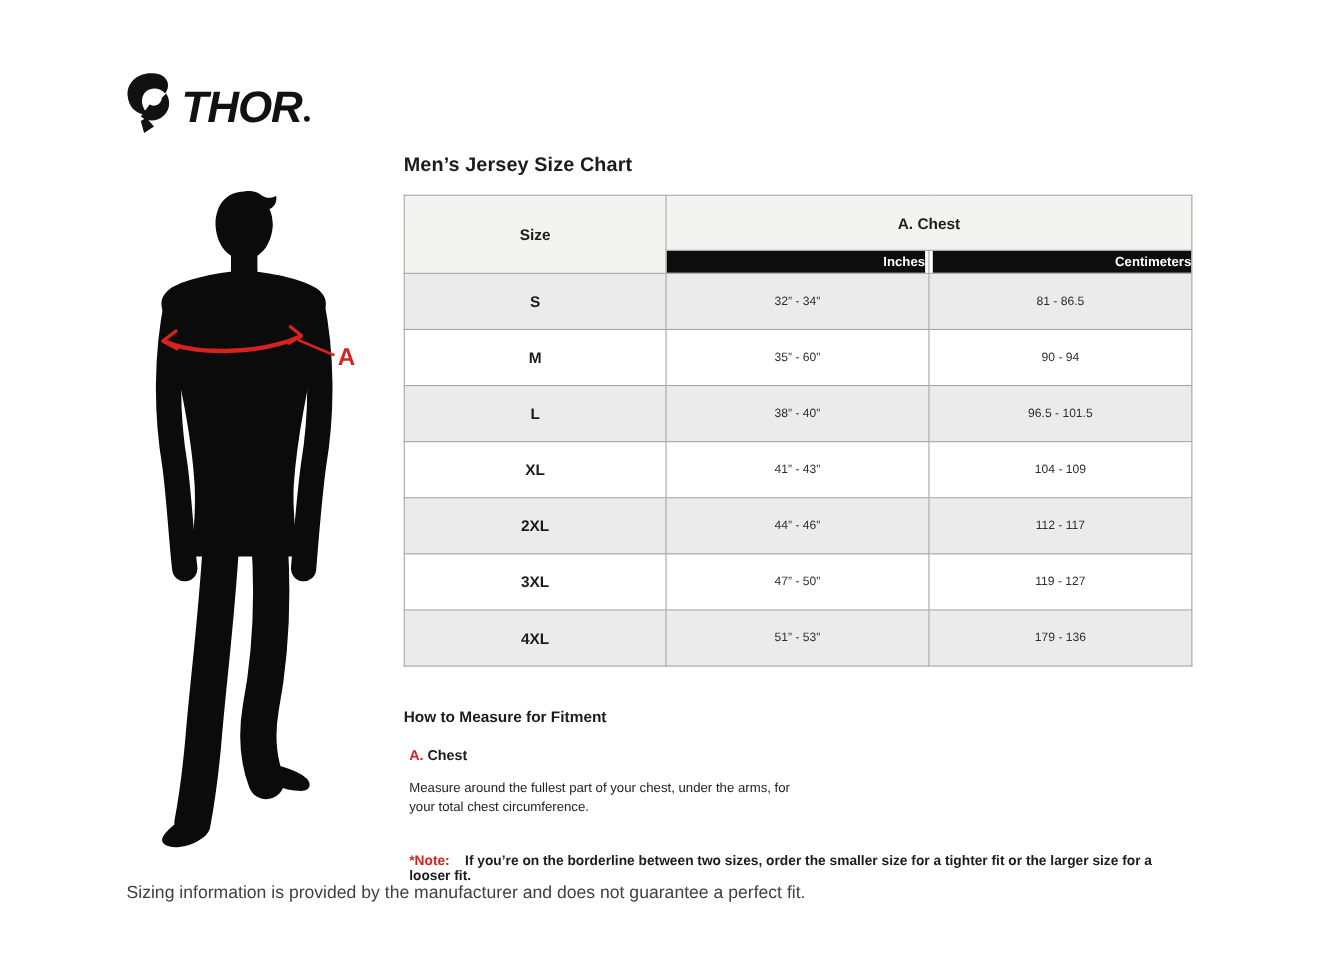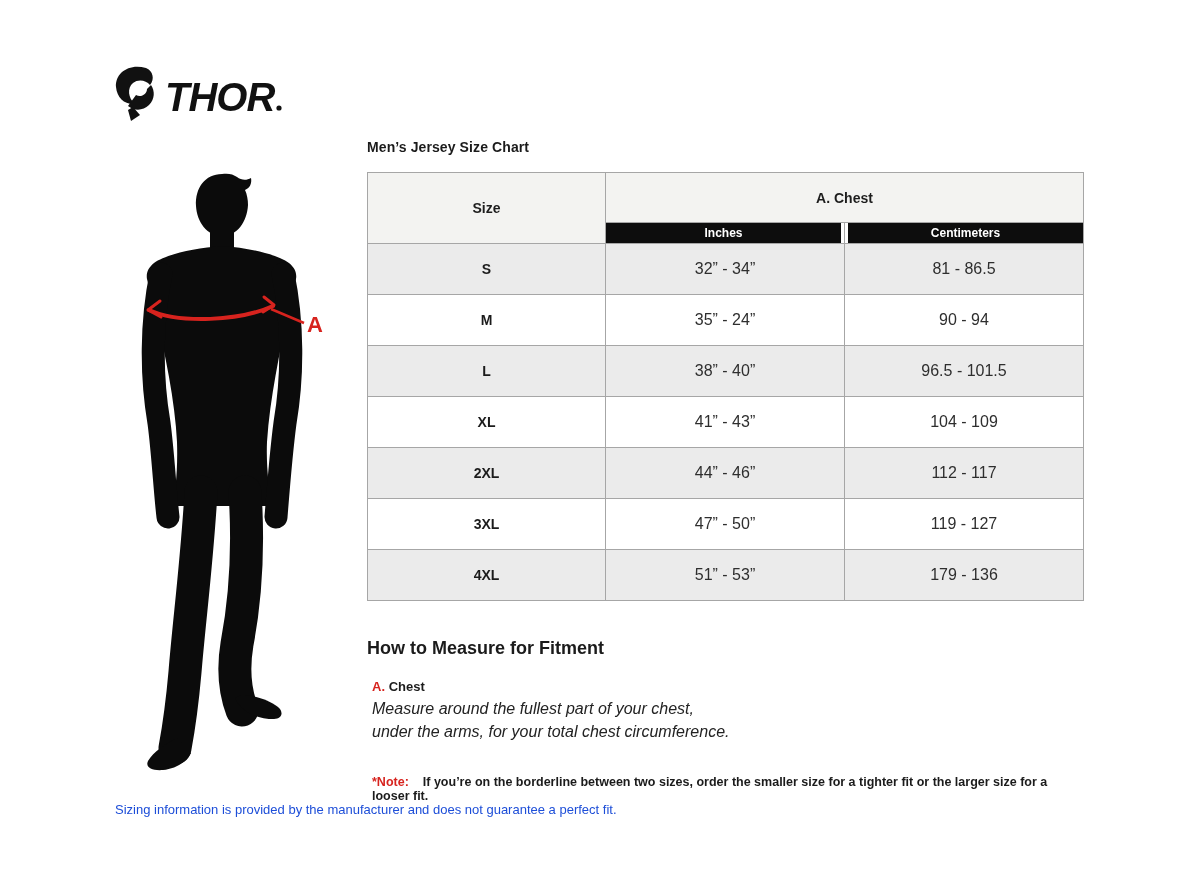--- a/index.html
+++ b/index.html
@@ -13,21 +13,21 @@
   .page { position: absolute; inset: 0; background: #fff; }
 
   
   .logo { position: absolute; left: 113px; top: 63px; width: 180px; height: 62px; }
 
   
   .figure-wrap { position: absolute; left: 125px; top: 160px; width: 220px; height: 620px; }
 
   
   .content { position: absolute; left: 367px; top: 139px; width: 717px; }
-  .chart-title { font-size: 14px; font-weight: 700; color: #1b1b1b; letter-spacing: 0.1px; }
+  .chart-title { font-size: 18px; font-weight: 700; color: #1b1b1b; letter-spacing: 0.1px; }
 
   table.size-chart {
     margin-top: 17px;
     width: 717px;
     border-collapse: collapse;
     table-layout: fixed;
     border-radius: 15px;
   }
   table.size-chart td, table.size-chart th {
     border: 1px solid #a6a6a6;
@@ -42,50 +42,49 @@
   th.group-head {
     height: 50px;
     background: #f3f3f1;
     font-size: 14px; font-weight: 700;
   }
   tr.units-row td { height: 20px; padding: 0; border-top: none; background: #fff; }
   .unit-bar {
     background: #0d0d0d; color: #ffffff;
     height: 20px; line-height: 20px;
     font-size: 12px; font-weight: 700;
-    text-align: center;
+    text-align: right;
   }
   .unit-bar.left  { margin-right: 3px; }
   .unit-bar.right { margin-left: 3px; }
-  tr.data-row td { height: 51px; font-size: 16px; color: #2e2e2e; }
+  tr.data-row td { height: 51px; font-size: 11px; color: #2e2e2e; }
   tr.data-row td.size-cell { font-size: 14px; font-weight: 700; color: #1b1b1b; }
   tr.data-row.alt td { background: #ebebeb; }
   tr.data-row.plain td { background: #ffffff; }
 
   
   .measure-section { margin-top: 37px; }
-  .measure-heading { font-size: 18px; font-weight: 700; color: #1b1b1b; }
+  .measure-heading { font-size: 14px; font-weight: 700; color: #1b1b1b; }
   .measure-item { margin-top: 20px; margin-left: 5px; }
   .measure-item-title { font-size: 13px; font-weight: 700; color: #1b1b1b; }
   .measure-item-title .marker { color: #d7231e; }
   .measure-item-desc {
-    margin-top: 3px;
-    font-size: 16px; line-height: 1.45;
+    margin-top: 14px;
+    font-size: 12px; line-height: 1.45;
     color: #232323;
     width: 362px;
-    font-style: italic;
   }
   .note-line { margin-top: 32px; margin-left: 5px; font-size: 12.5px; font-weight: 700; }
   .note-prefix { color: #d7231e; margin-right: 14px; }
   .note-text { color: #1b1b1b; }
 
   
   .footer {
     position: absolute; left: 115px; top: 801px;
-    font-size: 13px; line-height: 1.42; color: #1d4ed8;
+    font-size: 16px; line-height: 1.42; color: #404040;
   }
 </style>
 </head>
 <body>
 
 <div class="page">
 
   <div class="logo">
     <svg viewBox="0 0 180 62" width="180" height="62">
       <g fill="#111111">
@@ -147,21 +146,21 @@
             </td>
         </tr>
 
         <tr class="data-row alt">
           <td class="size-cell">S</td>
           <td>32” - 34”</td>
           <td>81 - 86.5</td>
         </tr>
         <tr class="data-row plain">
           <td class="size-cell">M</td>
-          <td>35” - 24”</td>
+          <td>35” - 60”</td>
           <td>90 - 94</td>
         </tr>
         <tr class="data-row alt">
           <td class="size-cell">L</td>
           <td>38” - 40”</td>
           <td>96.5 - 101.5</td>
         </tr>
         <tr class="data-row plain">
           <td class="size-cell">XL</td>
           <td>41” - 43”</td>

